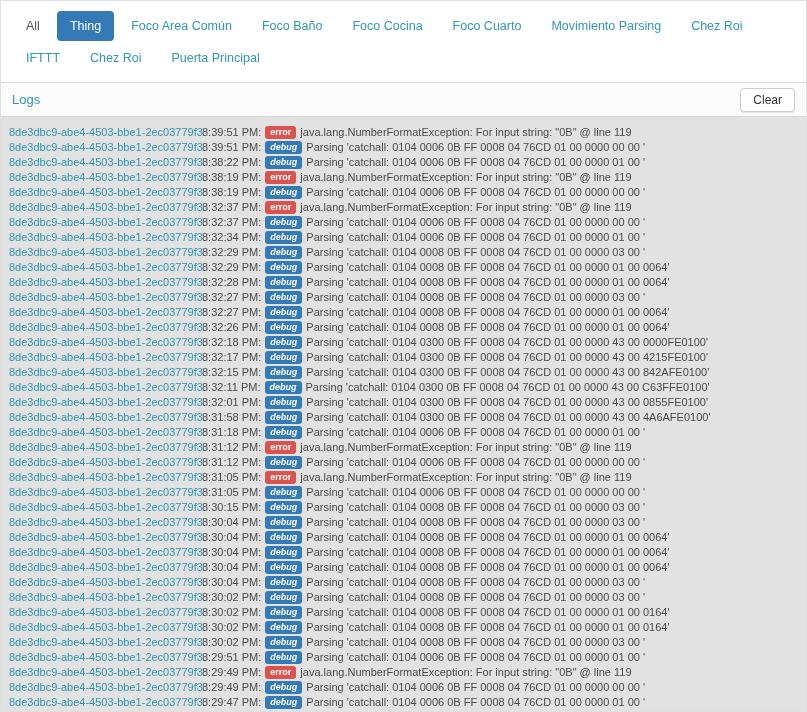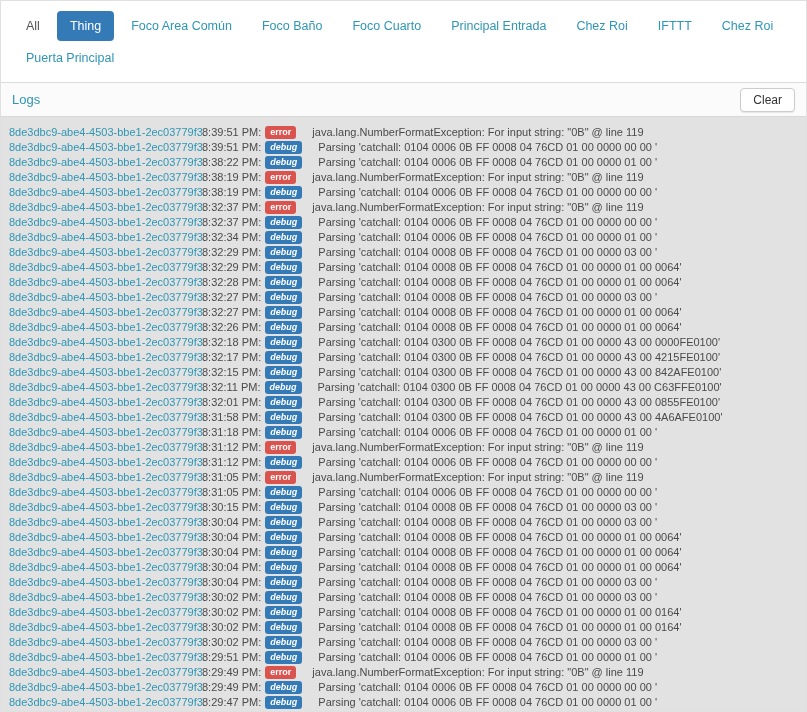--- a/index.html
+++ b/index.html
@@ -60,36 +60,37 @@
     flex:0 0 193px;width:193px;
     color:#2f96b4;text-decoration:none;cursor:pointer;
     overflow:hidden;
   }
   .log-time{flex:0 0 auto;color:#4a4a4a;margin-right:4px;}
   .log-badge{
     flex:0 0 auto;
     display:inline-block;
     font-size:9px;font-weight:bold;color:#fff;
     padding:1px 5px 2px 5px;border-radius:3px;
-    margin-right:16px;line-height:10px;
+    margin-right:4px;line-height:10px;
   }
   .log-badge.error{background:#d9534f;}
   .log-badge.debug{background:#337ab7;font-style:italic;}
   .log-msg{flex:1 1 auto;color:#4a4a4a;overflow:hidden;}
 </style>
 </head>
 <body>
 
 <div class="tabbar">
     <a class="tab muted">All</a>
     <a class="tab active">Thing</a>
     <a class="tab">Foco Area Común</a>
     <a class="tab">Foco Baño</a>
+    <a class="tab">Foco Cocina</a>
     <a class="tab">Foco Cuarto</a>
-    <a class="tab">Principal Entrada</a>
+    <a class="tab">Movimiento Parsing</a>
     <a class="tab">Chez Roi</a>
     <a class="tab">IFTTT</a>
     <a class="tab">Chez Roi</a>
     <a class="tab">Puerta Principal</a>
   </div>
 
 <div class="panel-header">
   <span class="panel-title">Logs</span>
   <button class="clear-btn">Clear</button>
 </div>

